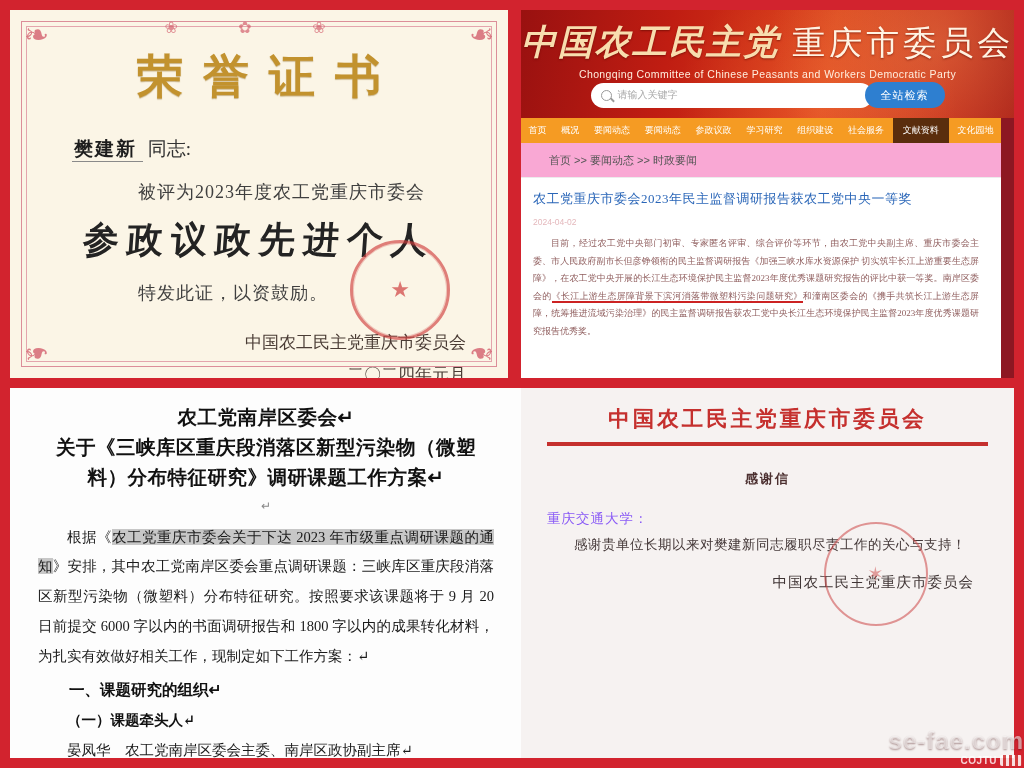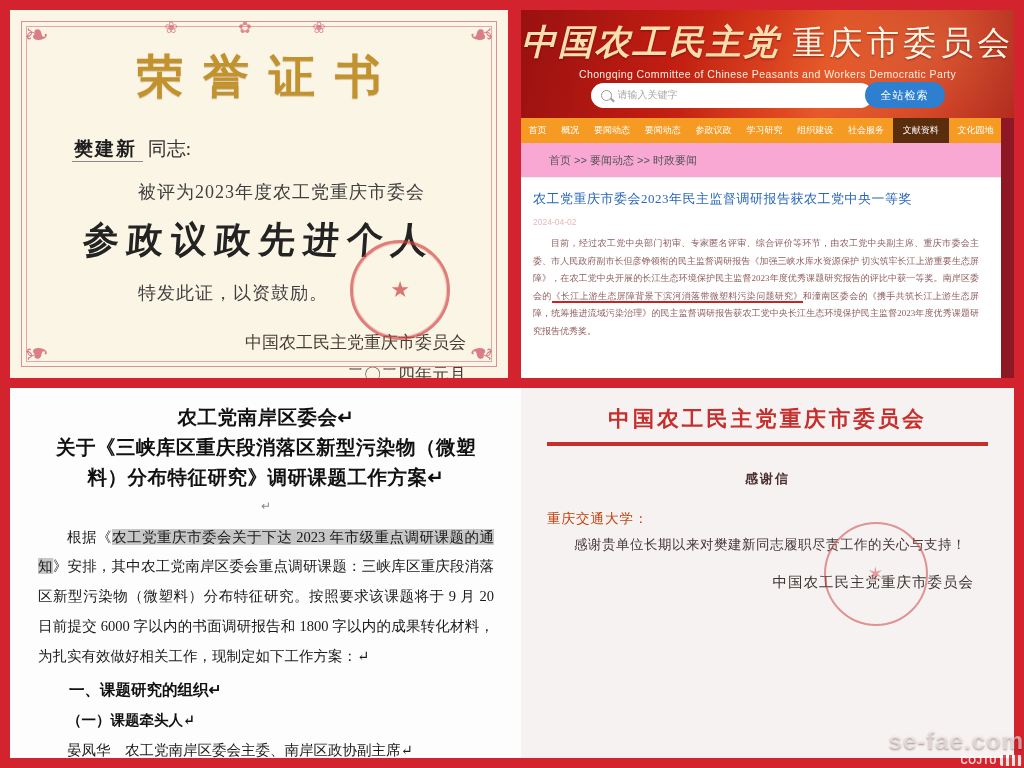--- a/index.html
+++ b/index.html
@@ -128,21 +128,21 @@
 
   
   #letter { left:521px; top:388px; width:493px; height:370px; background:#f6f2f1; }
   .letter-inner { position:relative; height:100%; padding:16px 26px 0 26px; }
   .letter-header {
     text-align:center; font-family:"Liberation Serif","DejaVu Serif",serif;
     font-size:21.5px; font-weight:bold; color:#c5302e; letter-spacing:3px; white-space:nowrap;
   }
   .letter-rule { height:3.5px; background:#c5302e; margin-top:9px; }
   .letter-title { text-align:center; margin-top:24px; font-size:13px; font-weight:bold; color:#4c3030; font-family:"Liberation Serif","DejaVu Serif",serif; letter-spacing:2px; }
-  .letter-salutation { margin-top:22px; font-family:"Liberation Serif","DejaVu Serif",serif; font-size:13.5px; color:#c2410c; letter-spacing:1px; }
+  .letter-salutation { margin-top:22px; font-family:"Liberation Serif","DejaVu Serif",serif; font-size:13.5px; color:#8b5cf6; letter-spacing:1px; }
   .letter-p {
     margin-top:2px; font-family:"Liberation Serif","DejaVu Serif",serif;
     font-size:13.5px; line-height:2.15; color:#443838; text-align:justify; text-indent:2em; letter-spacing:.5px;
   }
   .letter-sign { position:relative; margin-top:14px; text-align:right; padding-right:14px; font-family:"Liberation Serif","DejaVu Serif",serif; font-size:14.5px; color:#3f3434; letter-spacing:1px; }
   .letter-seal {
     position:absolute; right:60px; bottom:-34px; width:104px; height:104px;
     border:2.5px solid rgba(204,70,70,.55); border-radius:50%;
     display:flex; align-items:center; justify-content:center;
   }

